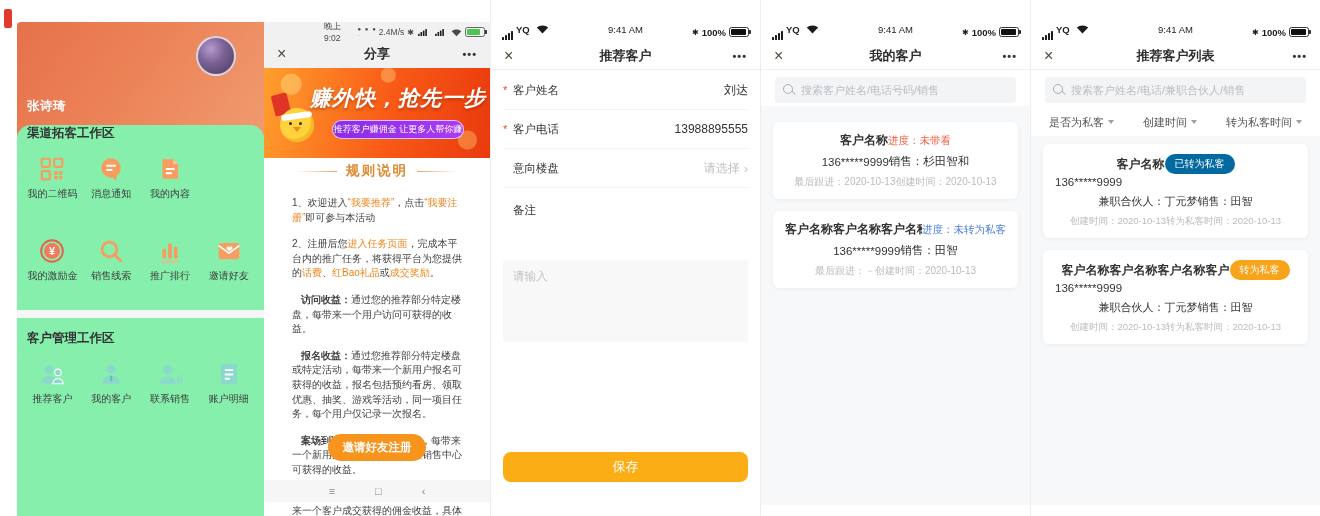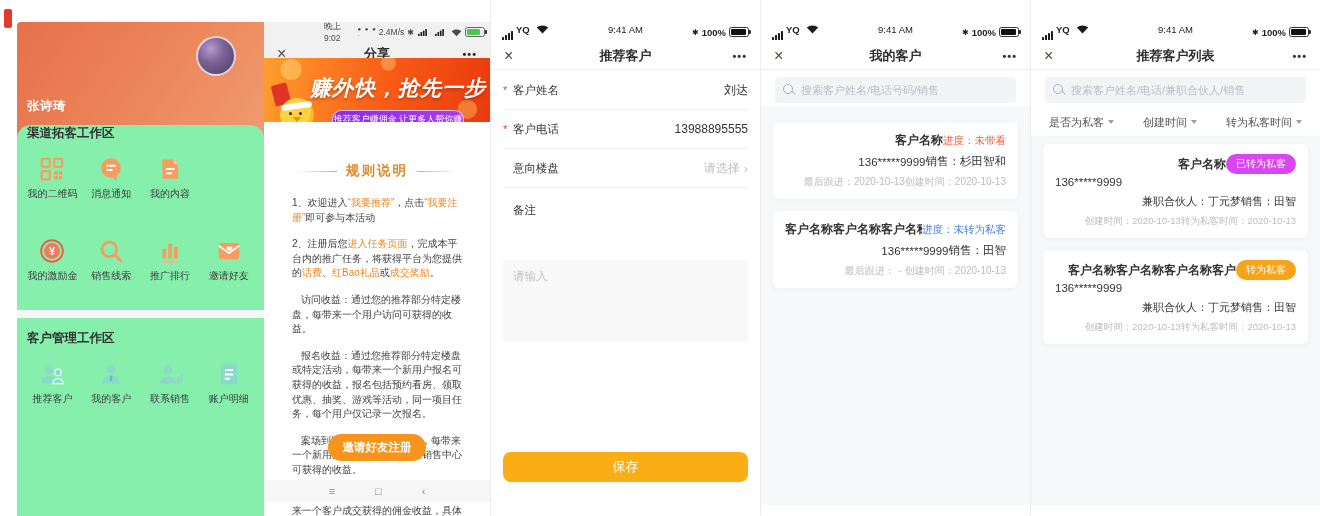--- a/index.html
+++ b/index.html
@@ -34,21 +34,21 @@
 
 .p2-top{position:absolute;top:22px;left:0;right:0;height:46px;background:#F1F1F1}
 .miui-status{position:absolute;top:2px;left:0;right:0;height:16px;display:flex;align-items:center;
   padding:0 5px 0 60px;font-size:8.5px;color:#4a4a4a}
 .miui-status .dots{margin-left:5px;font-size:6px;letter-spacing:1px}
 .miui-right{margin-left:auto;display:flex;align-items:center;gap:3px}
 .p2-nav{position:absolute;top:18px;left:0;right:0;height:28px;display:flex;align-items:center;padding:0 13px}
 .navx{font-size:16px;color:#4b4b38;line-height:1;cursor:pointer}
 .nav-title{position:absolute;left:0;right:0;text-align:center;font-size:13px;font-weight:700;color:#2d2d2d}
 .nav-more{margin-left:auto;font-size:11px;font-weight:700;letter-spacing:1px;color:#333;cursor:pointer;position:relative;z-index:2}
-.banner{position:absolute;top:58px;left:0;right:0;height:64px;overflow:hidden;
+.banner{position:absolute;top:68px;left:0;right:0;height:90px;overflow:hidden;
   background:
    radial-gradient(circle at 12% 18%,rgba(255,225,130,.45) 0 10px,transparent 11px),
    radial-gradient(circle at 90% 80%,rgba(255,210,110,.4) 0 9px,transparent 10px),
    radial-gradient(circle at 55% 8%,rgba(255,230,150,.35) 0 7px,transparent 8px),
    linear-gradient(100deg,#FF9E2D 0%,#F95A17 55%,#E93A0E 100%)}
 .banner-headline{position:absolute;left:46px;right:6px;top:16px;text-align:center;color:#fff;
   font-size:21px;font-weight:700;font-style:italic;letter-spacing:1px;text-shadow:0 2px 3px rgba(150,40,0,.55);white-space:nowrap}
 .banner-pill{position:absolute;left:68px;right:26px;top:52px;height:19px;border-radius:10px;cursor:pointer;
   background:linear-gradient(90deg,#8C2BE8,#A93BF2);border:1px solid rgba(255,255,255,.7);
   color:#fff;font-size:9px;line-height:17px;text-align:center;white-space:nowrap}
@@ -60,21 +60,21 @@
 .mascot .e1{left:17px}.mascot .e2{left:27px}
 .mascot .beak{position:absolute;left:21px;top:35px;width:0;height:0;border-left:4px solid transparent;border-right:4px solid transparent;border-top:5px solid #F28B1E}
 .rules-head{position:absolute;top:162px;left:0;right:0;display:flex;align-items:center;justify-content:center;gap:9px}
 .rline{width:40px;height:1px;background:linear-gradient(90deg,rgba(223,163,100,0),#DFA364)}
 .rline.r{transform:scaleX(-1)}
 .rules-title{font-size:13.5px;font-weight:700;color:#DC8A2E;letter-spacing:2px}
 .rules{position:absolute;top:184px;left:16px;right:12px;font-size:10px;line-height:14.6px;color:#3f3f3f}
 .rules p{margin:12px}
 .rules p.ind{text-indent:9px}
 .hl{color:#F08418}
-.b{font-weight:400}
+.b{font-weight:700}
 .invite-btn{position:absolute;top:434px;left:50%;transform:translateX(-50%);width:98px;height:27px;border-radius:14px;
   background:#F7941D;color:#fff;font-size:11.5px;font-weight:700;text-align:center;line-height:27px;cursor:pointer;border:none}
 .andro{position:absolute;top:480px;left:0;right:0;height:22px;background:#F6F6F6;display:flex;align-items:center;justify-content:center;gap:40px;color:#8a8a8a;font-size:11px}
 .andro span{cursor:pointer}
 
 
 .ios{position:absolute;top:24px;left:0;right:0;height:16px;display:flex;padding:0 11px;font-size:9.5px;font-weight:700;color:#1c1c1c}
 .sig{display:inline-flex;align-items:flex-end;gap:1px;margin-right:3px}
 .sig i{display:block;width:2px;background:#1c1c1c;border-radius:.5px}
 .sig i:nth-child(1){height:3px}.sig i:nth-child(2){height:5px}.sig i:nth-child(3){height:7px}.sig i:nth-child(4){height:9px}
@@ -117,31 +117,31 @@
 #p5 .page-gray{top:136px;height:369px}
 .filters{position:absolute;top:108px;left:0;right:0;height:28px;display:flex;align-items:center;justify-content:space-between;padding:0 18px;background:#fff}
 .filter{display:flex;align-items:center;font-size:11px;color:#555;cursor:pointer}
 .tri{width:0;height:0;border-left:3.5px solid transparent;border-right:3.5px solid transparent;border-top:4px solid #9aa0a6;margin-left:4px}
 .cards{position:absolute;left:12px;right:12px}
 #p4 .cards{top:106px}
 #p5 .cards{top:136px}
 .cardw{background:#fff;border-radius:6px;box-shadow:0 1px 5px rgba(0,0,0,.05);padding:10px 12px;cursor:pointer}
 .c1{margin-top:16px}.c2{margin-top:12px}
 #p5 .c1{margin-top:8px}
-.crow{display:flex;align-items:center;justify-content:flex-end}
+.crow{display:flex;align-items:center;justify-content:center}
 .cname{font-size:12px;font-weight:700;color:#333;white-space:nowrap;overflow:hidden;max-width:168px}
 .prog{font-size:10.5px;white-space:nowrap}
 .prog.orange{color:#F25B3C}
 .prog.blue{color:#4A7FD9}
 .cphone{font-size:11.5px;color:#333;margin-top:5px}
 .csales{font-size:11.5px;color:#333}
 .cgray{font-size:10px;color:#bcbcbc;margin-top:6px}
 .r2{margin-top:5px}
 .badge{font-size:10px;color:#fff;padding:3px 10px;border-radius:10px;white-space:nowrap;cursor:pointer}
-.badge-blue{background:#d946ef}
+.badge-blue{background:#0369a1}
 .badge-orange{background:#F8A41B}
 .pr{margin-top:6px;font-size:11px}
 .tm{margin-top:6px;font-size:9.5px}
 
 
 .oi{fill:#F89D5F}
 .ti{fill:#8AD9CB}
 </style>
 </head>
 <body>

